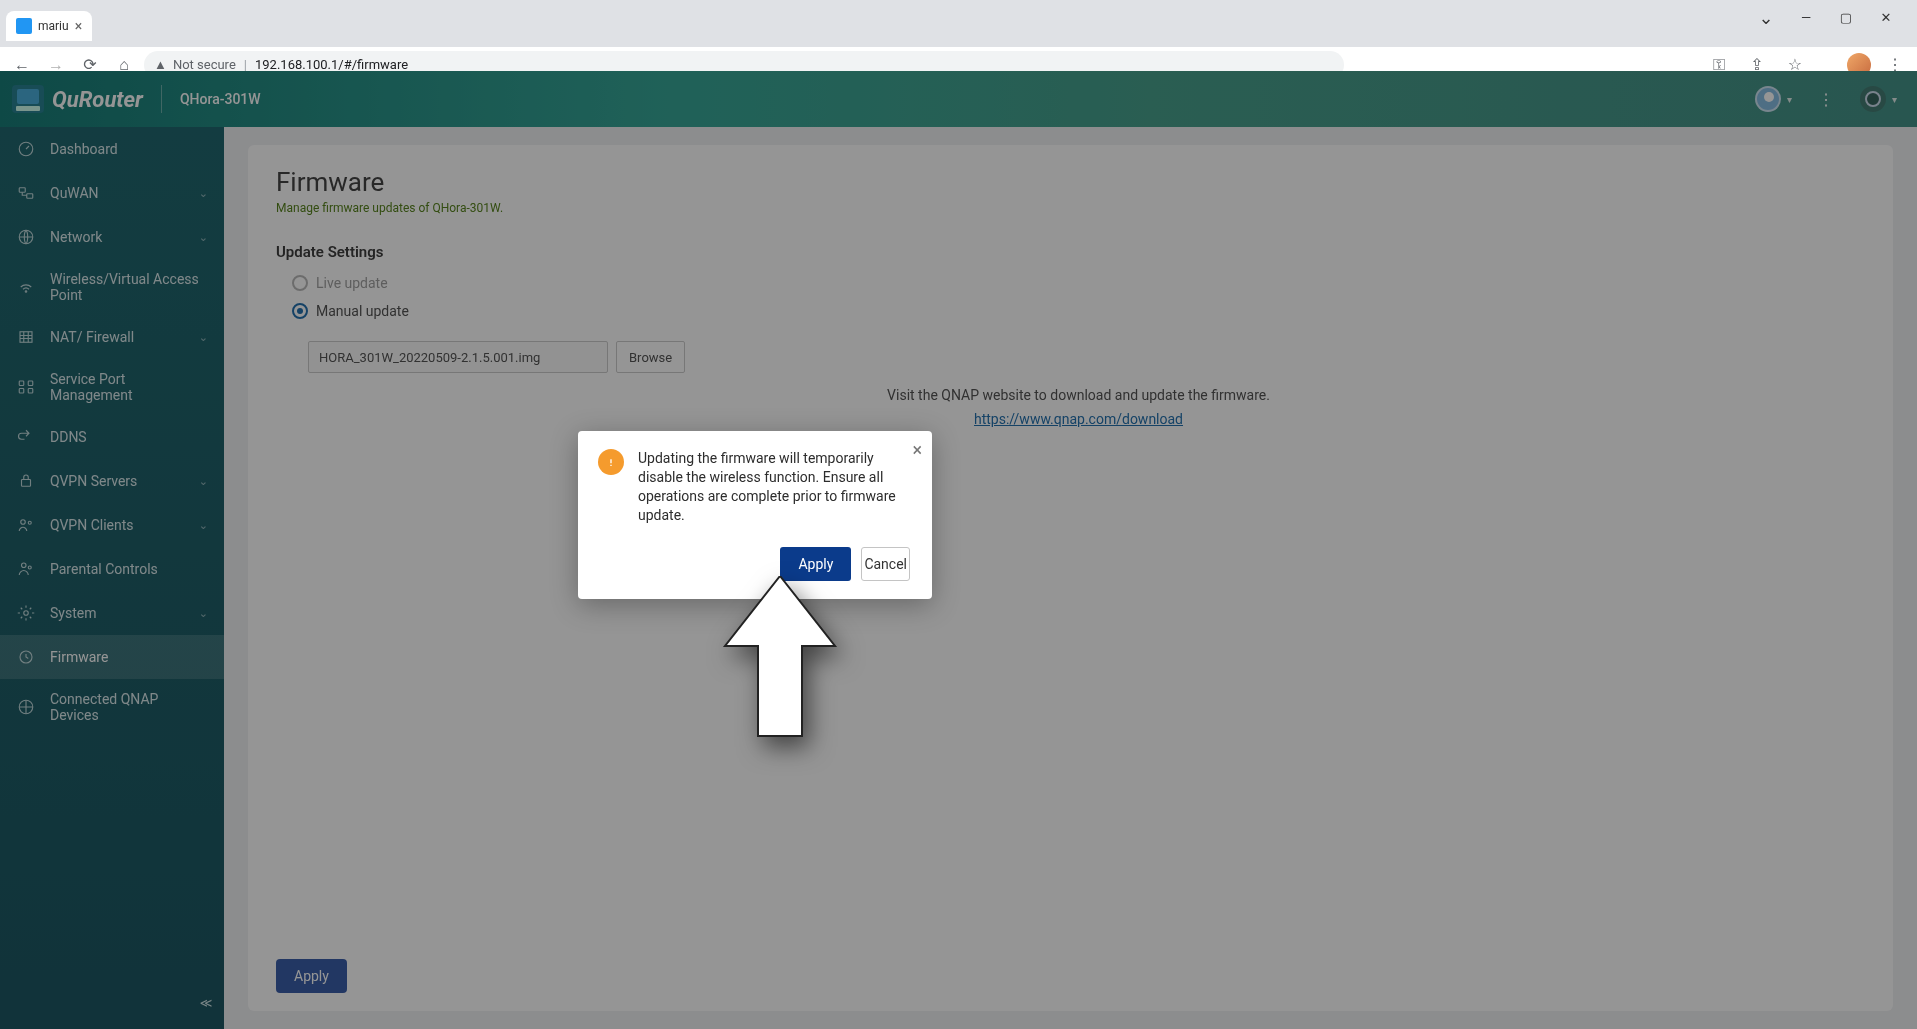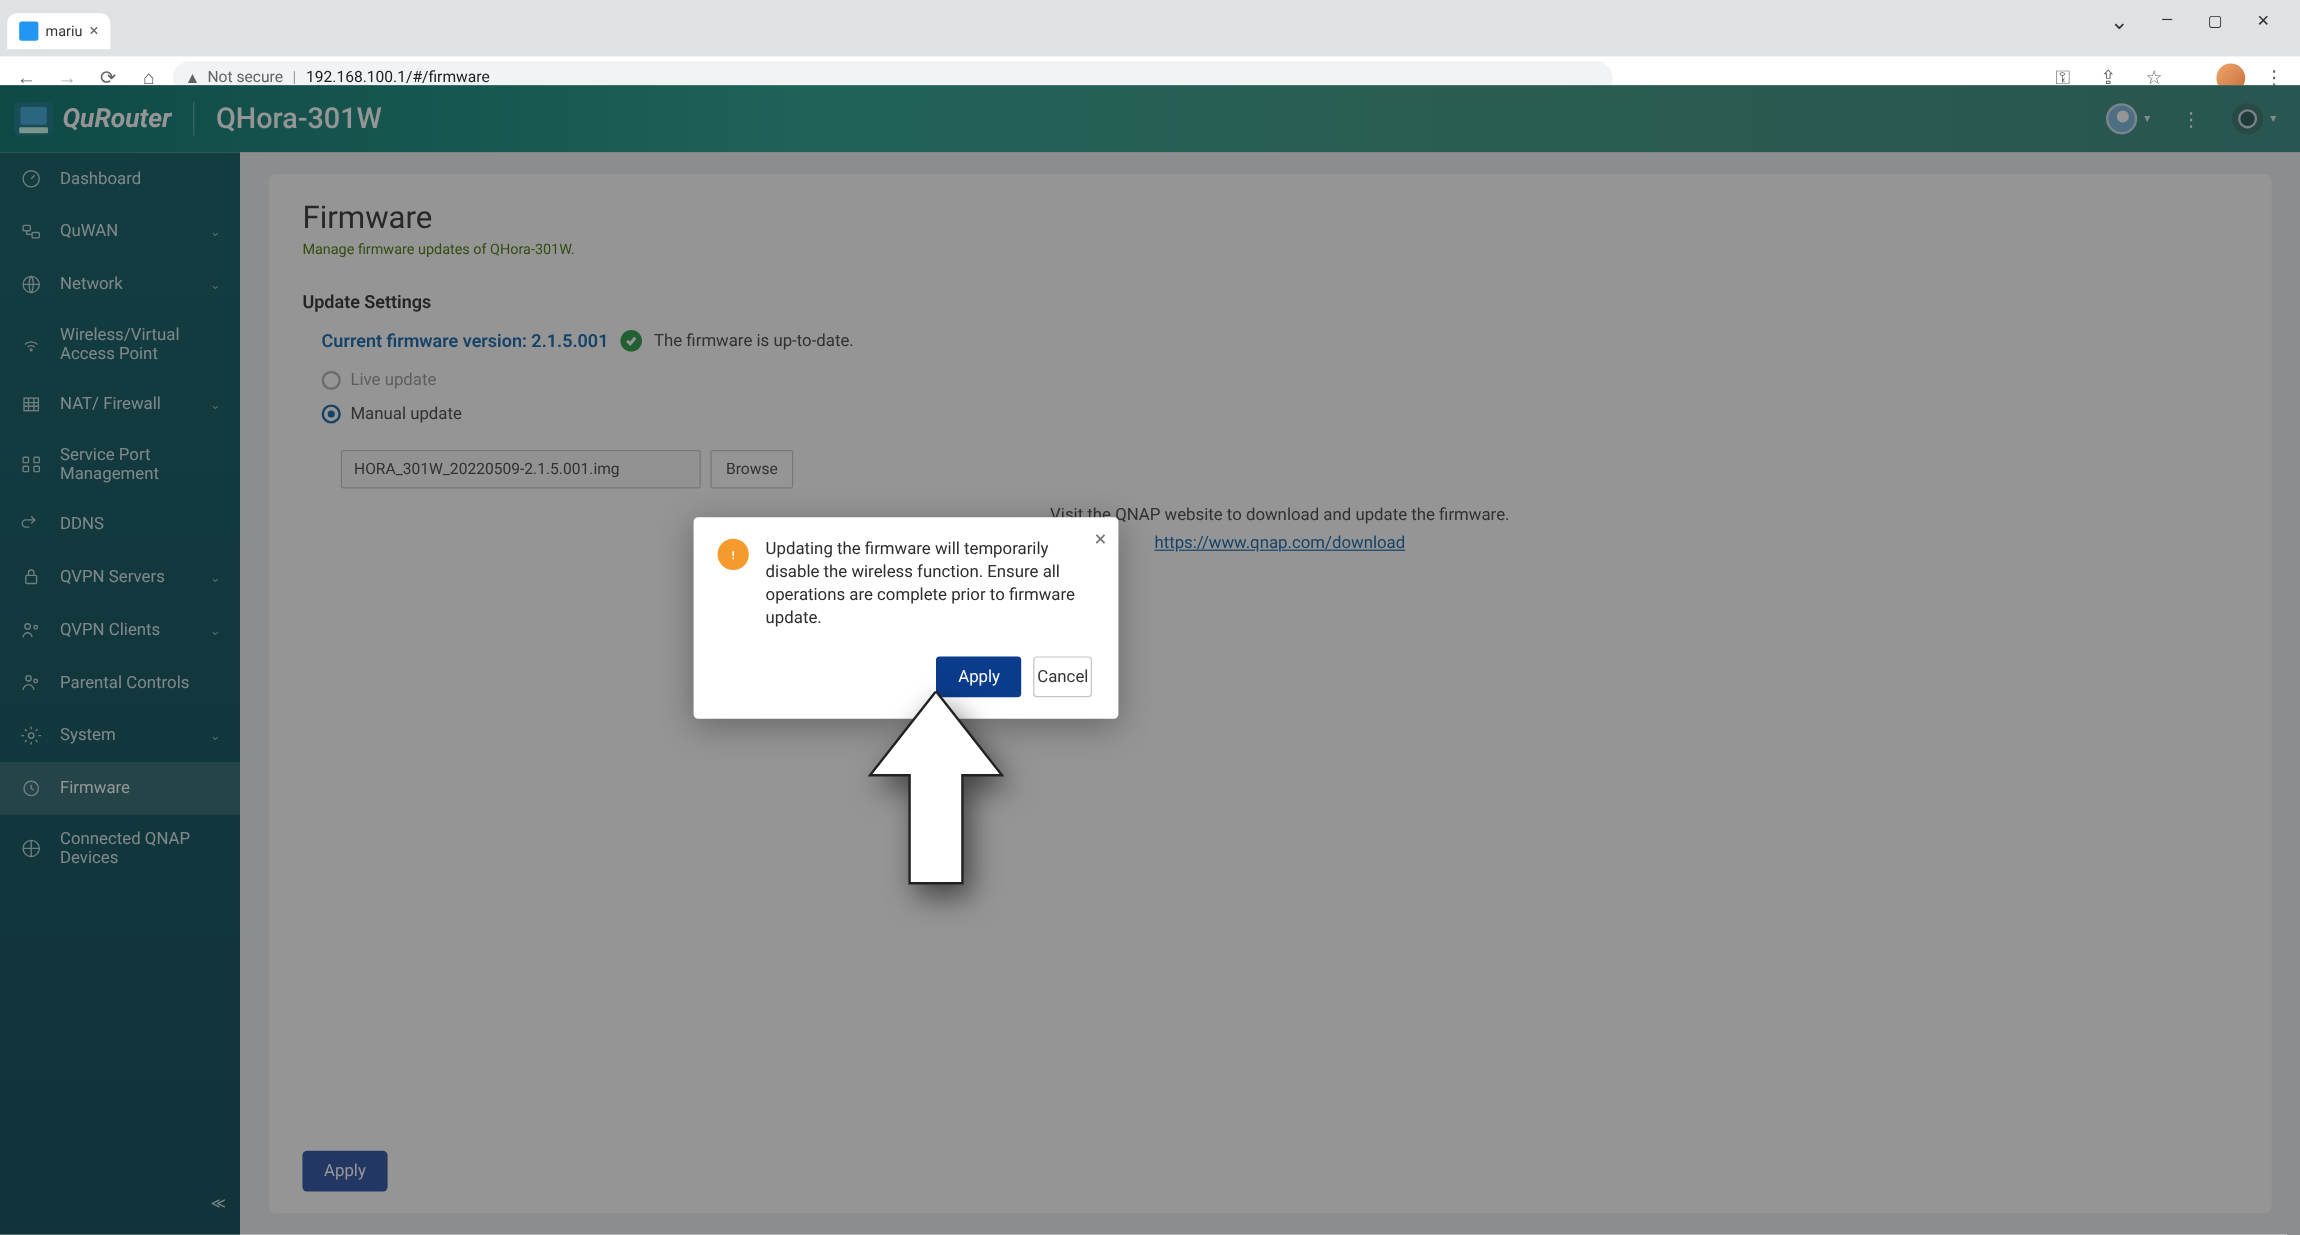--- a/index.html
+++ b/index.html
@@ -29,32 +29,32 @@
     .app-wrap { position:absolute; left:0; top:71px; right:0; bottom:0; background:#fff; }
 
     
     .app-header { height:56px; background:linear-gradient(90deg,#0a7570 0%, #2aa191 35%, #3c9b86 60%, #3a8c81 100%); display:flex; align-items:center; color:#fff; padding:0 20px 0 12px; gap:18px; }
     .app-logo { display:flex; align-items:center; gap:8px; }
     .app-logo-icon { width:32px; height:28px; background:#1c7a8c; border-radius:4px; position:relative; }
     .app-logo-icon::before { content:""; position:absolute; inset:4px 5px 9px 5px; background:#3fa8d8; border-radius:2px; }
     .app-logo-icon::after { content:""; position:absolute; left:4px; right:4px; bottom:2px; height:5px; background:#cfe; border-radius:1px; }
     .app-brand { font-weight:700; font-style:italic; font-size:22px; letter-spacing:0; }
     .app-div { width:1px; height:28px; background:rgba(255,255,255,.35); }
-    .app-model { font-size:24px; font-weight:500; }
+    .app-model { font-size:14px; font-weight:500; }
     .app-header-right { margin-left:auto; display:flex; align-items:center; gap:20px; }
     .user-pill { display:flex; align-items:center; gap:6px; cursor:pointer; }
     .user-avatar { width:26px; height:26px; border-radius:50%; background:#7eb8e0; border:2px solid rgba(255,255,255,.6); position:relative; }
     .user-avatar::after { content:""; position:absolute; width:10px; height:10px; background:#fff; border-radius:50%; top:4px; left:7px; }
     .smallcaret { font-size:10px; opacity:.85; }
     .pin-icon { width:26px; height:26px; border-radius:50%; background:#3a756c; display:flex; align-items:center; justify-content:center; position:relative; }
     .pin-icon::before { content:""; width:12px; height:12px; border-radius:50%; background:#2b5c55; border:2px solid #cde; }
 
     
     .layout { display:flex; height:calc(100% - 56px); }
-    .sidebar { width:200px; background:linear-gradient(180deg,#135e66 0%, #0f4d59 100%); color:#d8e7ea; font-size:14px; overflow-y:auto; padding-bottom:20px; position:relative; }
+    .sidebar { width:224px; background:linear-gradient(180deg,#135e66 0%, #0f4d59 100%); color:#d8e7ea; font-size:14px; overflow-y:auto; padding-bottom:20px; position:relative; }
     .side-item { display:flex; align-items:center; gap:14px; padding:12px 16px; cursor:pointer; position:relative; }
     .side-item .label { flex:1; }
     .side-item .caret { font-size:11px; opacity:.6; }
     .side-item.active { background:rgba(255,255,255,.14); color:#fff; }
     .side-icon { width:20px; height:20px; display:flex; align-items:center; justify-content:center; opacity:.9; }
     .side-icon svg { width:18px; height:18px; stroke:#cfe4e6; stroke-width:1.5; fill:none; }
     .side-collapse { position:absolute; right:6px; bottom:8px; width:24px; height:36px; display:flex; align-items:center; justify-content:center; color:#cfe4e6; cursor:pointer; font-size:12px; }
 
     
     .main { flex:1; background:#eef0f2; padding:18px 24px 18px 24px; display:flex; flex-direction:column; }
@@ -295,29 +295,20 @@
       <span class="side-collapse">≪</span>
     </div>
 
     <div class="main">
       <div class="card">
         <div class="page-title">Firmware</div>
         <div class="page-sub">Manage firmware updates of QHora-301W.</div>
 
         <div class="section-h">Update Settings</div>
 
-        <div class="fw-line">
-          <span class="fw-version">Current firmware version: 2.1.5.001</span>
-          <span class="chip-ok">
-              <svg viewBox="0 0 12 12">
-                <path d="M2 6l3 3 5-6"></path>
-              </svg>
-            </span>
-          <span class="status-txt">The firmware is up-to-date.</span>
-        </div>
 
         <div class="radio-row">
           <span class="radio-circle"></span>
           <span class="radio-lab dis">Live update</span>
         </div>
         <div class="radio-row">
           <span class="radio-circle sel"></span>
           <span class="radio-lab">Manual update</span>
         </div>
 

